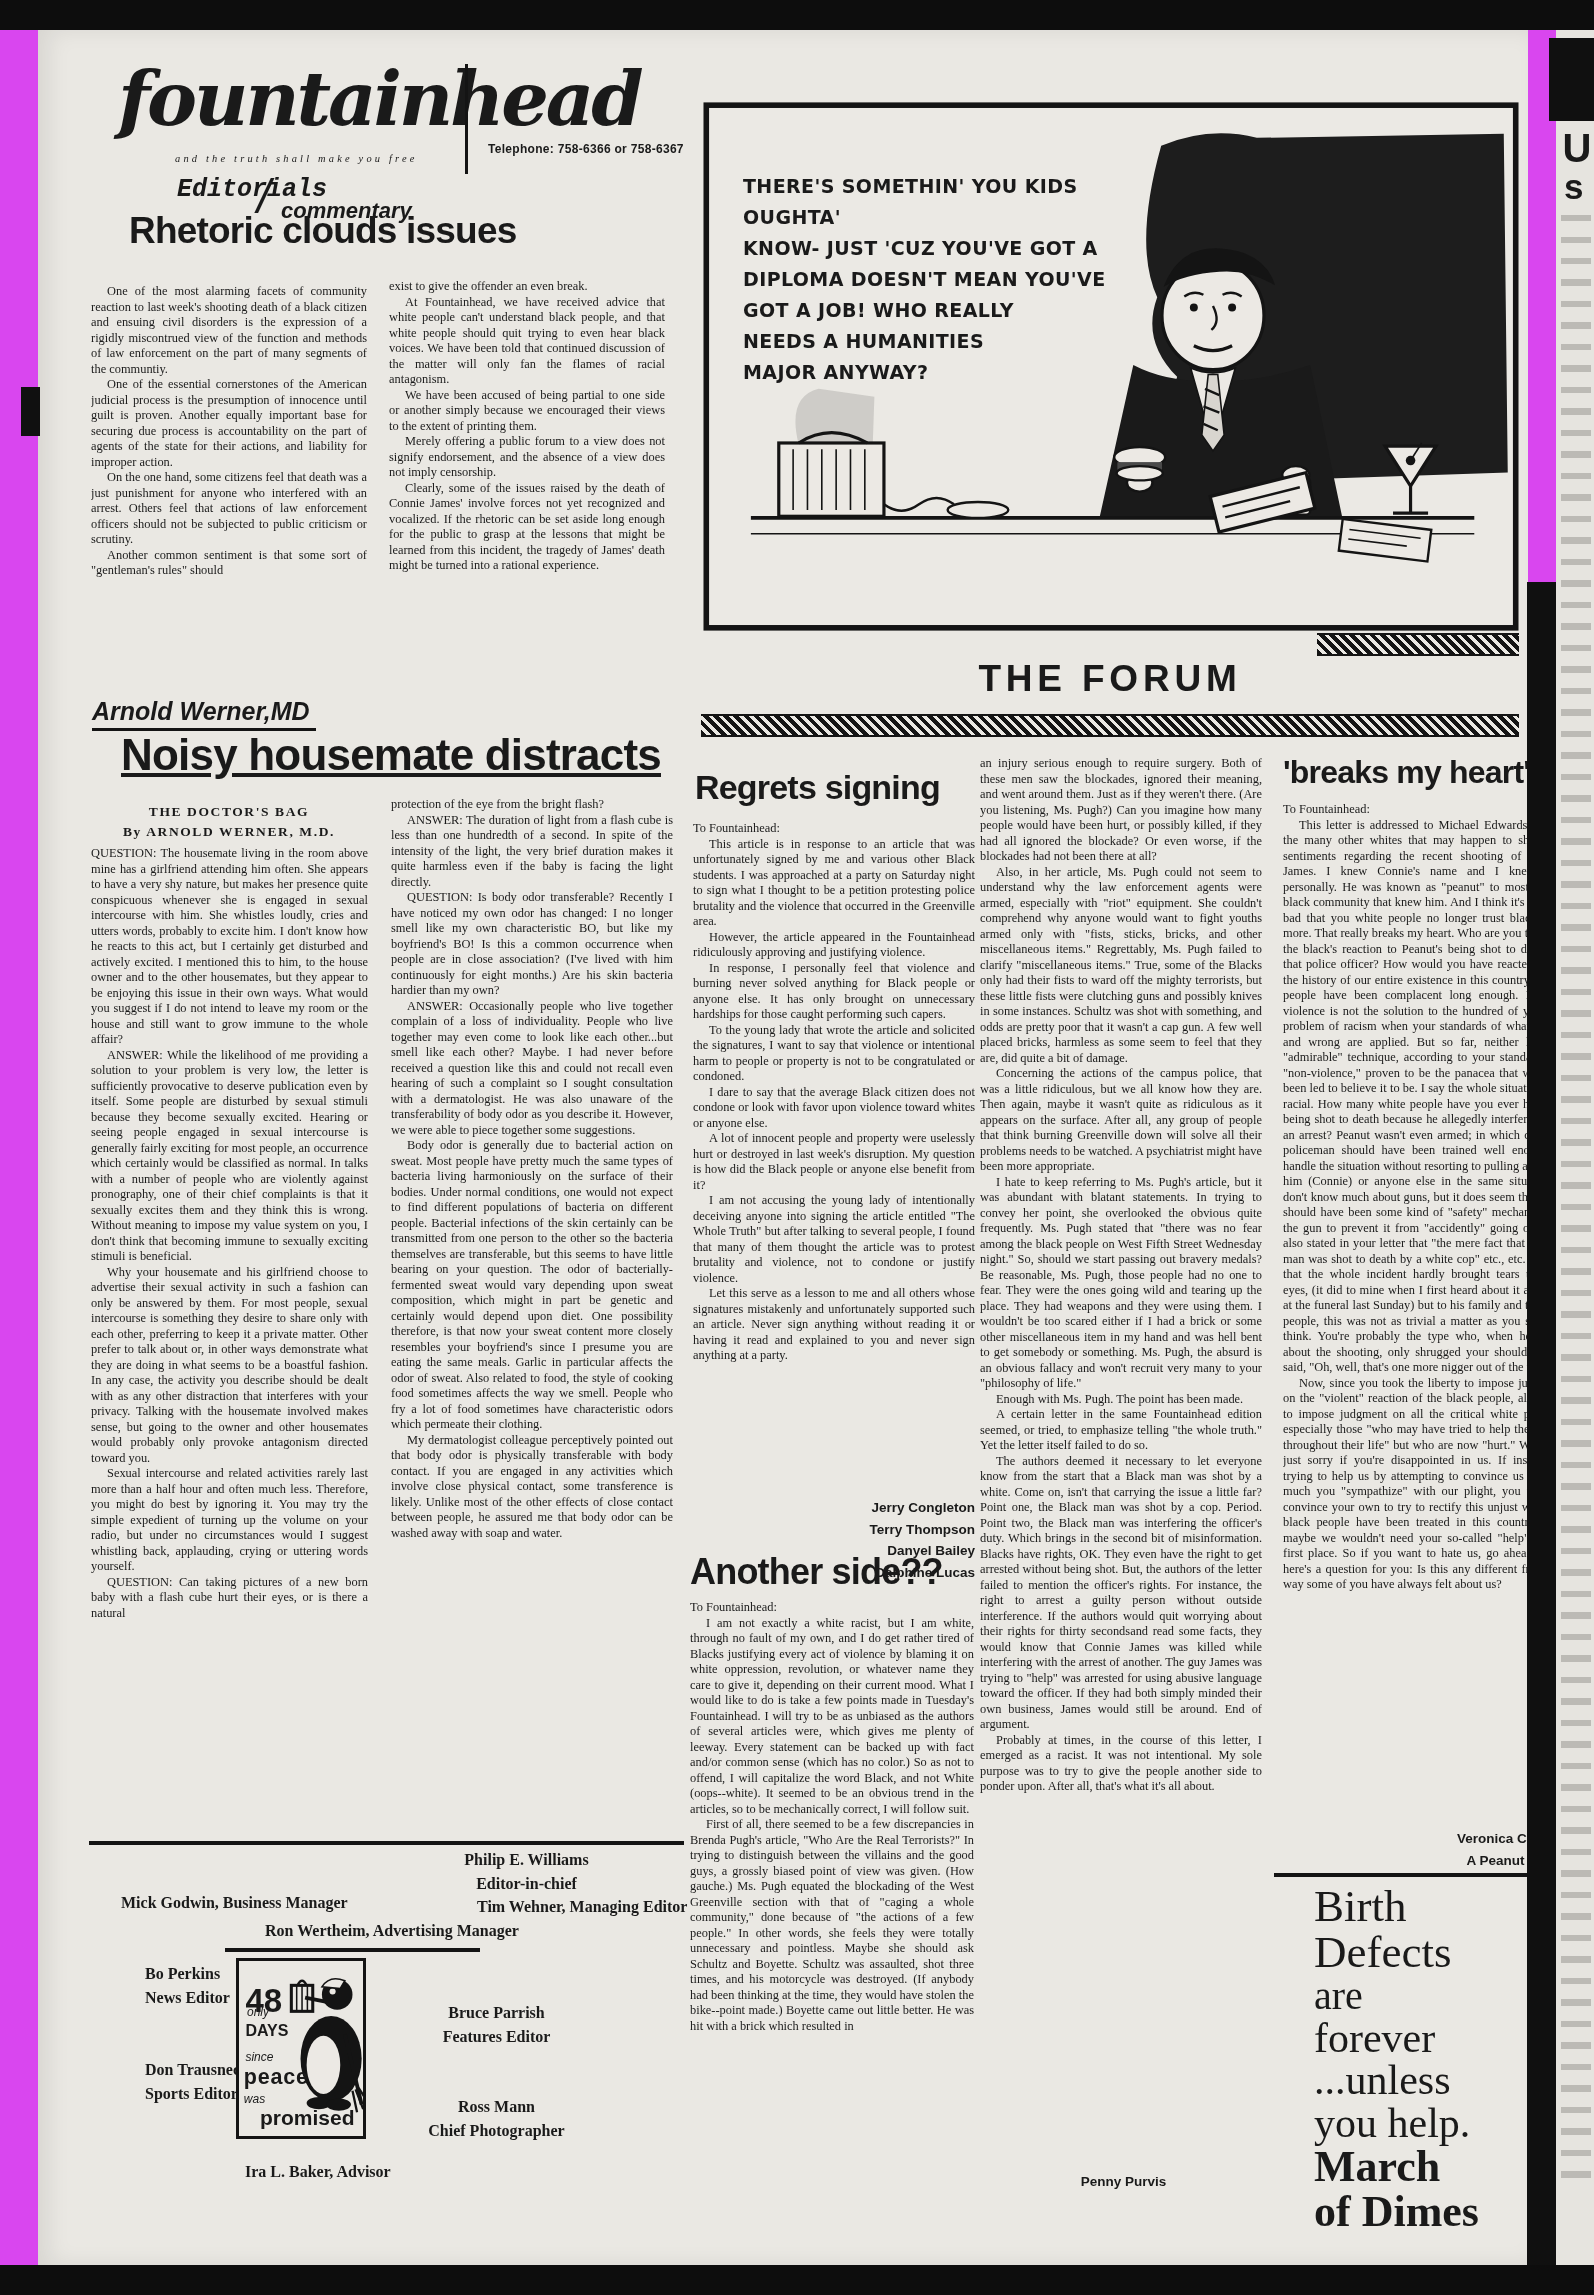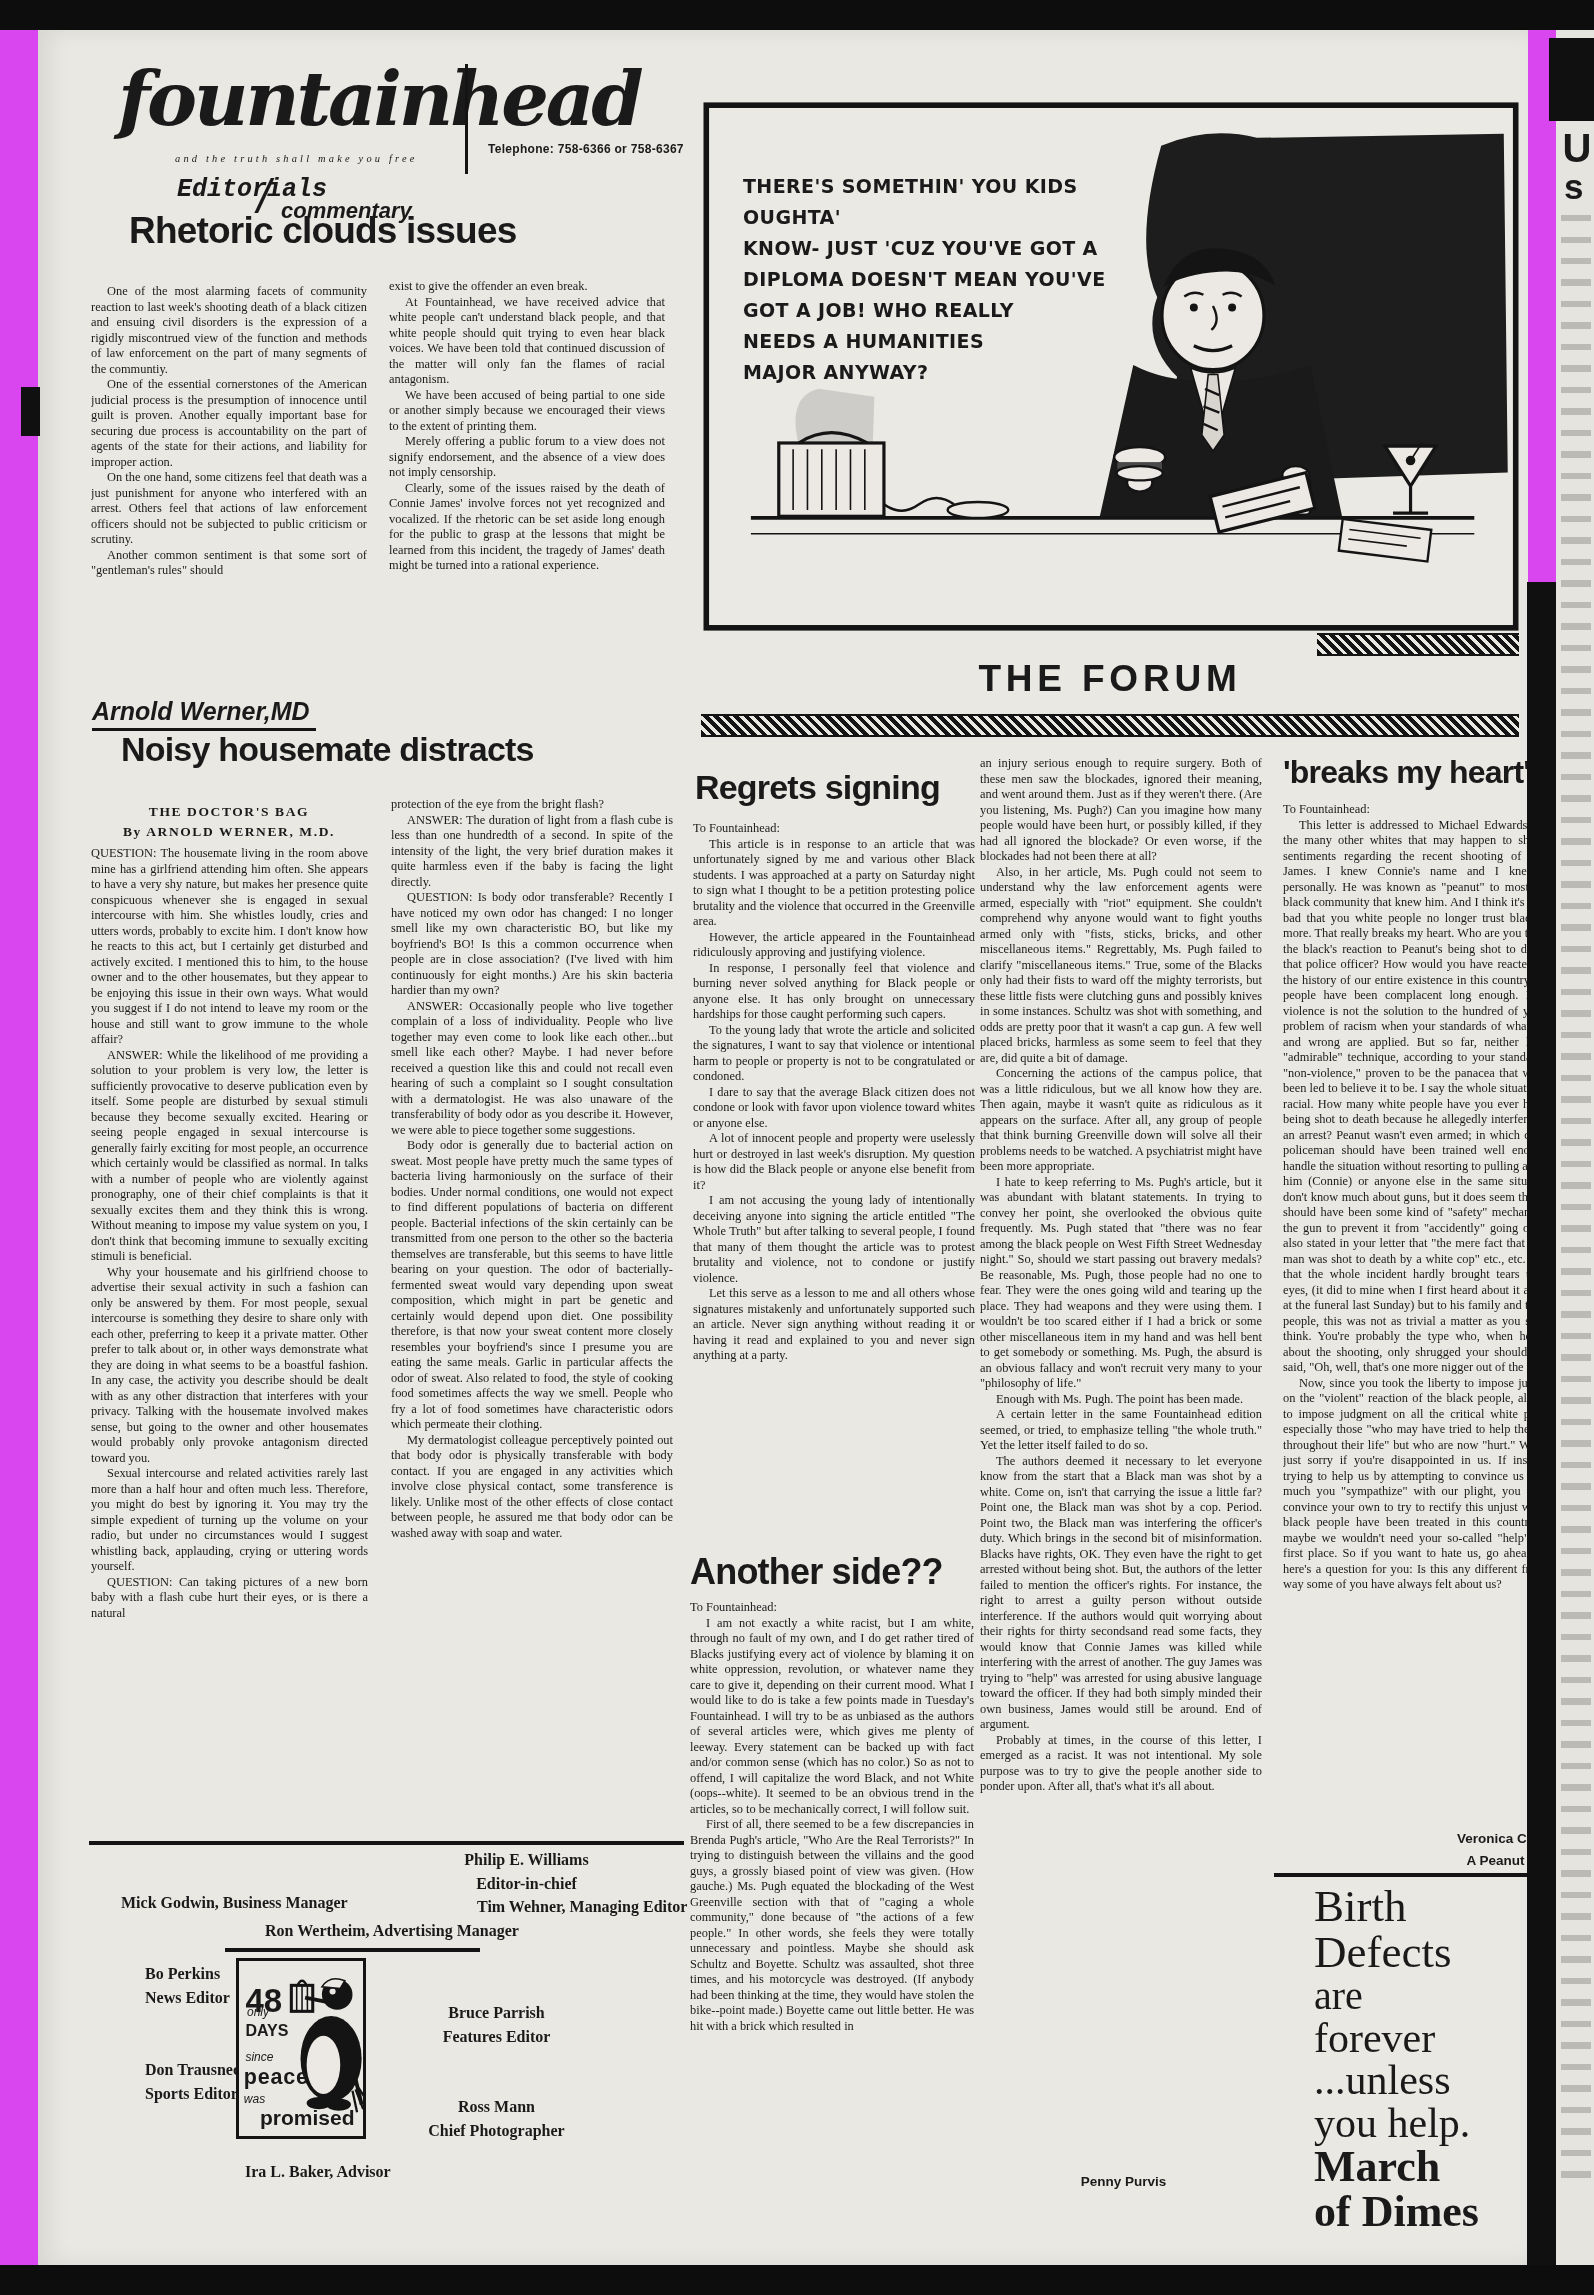--- a/index.html
+++ b/index.html
@@ -27,21 +27,21 @@
   .mast-div{left:465px;top:64px;width:3.2px;height:110px;background:#141414;}
   .mast-pub{left:488px;top:69px;font-family:"Liberation Sans",sans-serif;font-size:12px;font-weight:bold;
             line-height:17.5px;letter-spacing:0.3px;}
   .mast-tel{left:488px;top:142px;font-family:"Liberation Sans",sans-serif;font-size:12px;font-weight:bold;letter-spacing:0.3px;}
 
   .hl{font-family:"Liberation Sans",sans-serif;font-weight:bold;letter-spacing:-0.8px;line-height:1.04;}
   .h-rhetoric{left:129px;top:212px;font-size:37px;}
   .h-forum{left:701px;top:660px;width:818px;text-align:center;font-size:37px;letter-spacing:4.8px;}
   .h-werner{left:92px;top:697px;font-family:"Liberation Sans",sans-serif;font-style:italic;font-weight:bold;
             font-size:25px;border-bottom:3.2px solid #141414;padding:0 6.4px 2.4px 0;}
-  .h-noisy{left:121px;top:732px;font-size:34px;}
+  .h-noisy{left:121px;top:732px;font-size:44px;text-decoration:underline;}
   .h-regrets{left:695px;top:770px;font-size:34px;}
   .h-another{left:690px;top:1553px;font-size:36px;}
   .h-breaks{left:1283px;top:756px;font-size:32px;}
 
   .hatch{background:repeating-linear-gradient(45deg,#141414 0 4px,#eae8e3 4px 7.2px);
          border-top:2.4px solid #141414;border-bottom:2.4px solid #141414;}
   .forum-bar1{left:1317px;top:633px;width:202px;height:19px;}
   .forum-bar2{left:701px;top:714px;width:818px;height:19px;}
 
   .textcol{text-align:justify;font-size:12.4px;line-height:15.5px;overflow:hidden;}
@@ -212,20 +212,26 @@
       <p>Body odor is generally due to bacterial action on sweat. Most people have pretty much the same types of bacteria living harmoniously on the surface of their bodies. Under normal conditions, one would not expect to find different populations of bacteria on different people. Bacterial infections of the skin certainly can be transmitted from one person to the other so the bacteria themselves are transferable, but this seems to have little bearing on your question. The odor of bacterially-fermented sweat would vary depending upon sweat composition, which might in part be genetic and certainly would depend upon diet. One possibility therefore, is that now your sweat content more closely resembles your boyfriend's since I presume you are eating the same meals. Garlic in particular affects the odor of sweat. Also related to food, the style of cooking food sometimes affects the way we smell. People who fry a lot of food sometimes have characteristic odors which permeate their clothing.</p>
       <p>My dermatologist colleague perceptively pointed out that body odor is physically transferable with body contact. If you are engaged in any activities which involve close physical contact, some transference is likely. Unlike most of the other effects of close contact between people, he assured me that body odor can be washed away with soap and water.</p>
     </div>
   <div class="abs rule db-rule"></div>
 
   <div class="abs hl h-regrets">Regrets signing</div>
   <div class="abs textcol lt-col3">
     <p class="flush">To Fountainhead:</p>
     <span><p>This article is in response to an article that was unfortunately signed by me and various other Black students. I was approached at a party on Saturday night to sign what I thought to be a petition protesting police brutality and the violence that occurred in the Greenville area.</p><p>However, the article appeared in the Fountainhead ridiculously approving and justifying violence.</p><p>In response, I personally feel that violence and burning never solved anything for Black people or anyone else. It has only brought on unnecessary hardships for those caught performing such capers.</p><p>To the young lady that wrote the article and solicited the signatures, I want to say that violence or intentional harm to people or property is not to be congratulated or condoned.</p><p>I dare to say that the average Black citizen does not condone or look with favor upon violence toward whites or anyone else.</p><p>A lot of innocent people and property were uselessly hurt or destroyed in last week's disruption. My question is how did the Black people or anyone else benefit from it?</p><p>I am not accusing the young lady of intentionally deceiving anyone into signing the article entitled "The Whole Truth" but after talking to several people, I found that many of them thought the article was to protest brutality and violence, not to condone or justify violence.</p><p>Let this serve as a lesson to me and all others whose signatures mistakenly and unfortunately supported such an article. Never sign anything without reading it or having it read and explained to you and never sign anything at a party.</p></span>
   </div>
+  <div class="abs lt-sigs3">
+      <p class="sigline">Jerry Congleton</p>
+      <p class="sigline">Terry Thompson</p>
+      <p class="sigline">Danyel Bailey</p>
+      <p class="sigline">Dalphine Lucas</p>
+    </div>
 
   <div class="abs hl h-another">Another side??</div>
   <div class="abs textcol lt-col3b">
     <p class="flush">To Fountainhead:</p>
     <span><p>I am not exactly a white racist, but I am white, through no fault of my own, and I do get rather tired of Blacks justifying every act of violence by blaming it on white oppression, revolution, or whatever name they care to give it, depending on their current mood. What I would like to do is take a few points made in Tuesday's Fountainhead. I will try to be as unbiased as the authors of several articles were, which gives me plenty of leeway. Every statement can be backed up with fact and/or common sense (which has no color.) So as not to offend, I will capitalize the word Black, and not White (oops--white). It seemed to be an obvious trend in the articles, so to be mechanically correct, I will follow suit.</p><p>First of all, there seemed to be a few discrepancies in Brenda Pugh's article, "Who Are the Real Terrorists?" In trying to distinguish between the villains and the good guys, a grossly biased point of view was given. (How gauche.) Ms. Pugh equated the blockading of the West Greenville section with that of "caging a whole community," done because of "the actions of a few people." In other words, she feels they were totally unnecessary and pointless. Maybe she should ask Schultz and Boyette. Schultz was assaulted, shot three times, and his motorcycle was destroyed. (If anybody had been thinking at the time, they would have stolen the bike--point made.) Boyette came out little better. He was hit with a brick which resulted in</p></span>
   </div>
 
   <div class="abs textcol lt-col4">
       <p class="flush">an injury serious enough to require surgery. Both of these men saw the blockades, ignored their meaning, and went around them. Just as if they weren't there. (Are you listening, Ms. Pugh?) Can you imagine how many people would have been hurt, or possibly killed, if they had all ignored the blockade? Or even worse, if the blockades had not been there at all?</p>
       <p>Also, in her article, Ms. Pugh could not seem to understand why the law enforcement agents were armed, especially with "riot" equipment. She couldn't comprehend why anyone would want to fight youths armed only with "fists, sticks, bricks, and other miscellaneous items." Regrettably, Ms. Pugh failed to clarify "miscellaneous items." True, some of the Blacks only had their fists to ward off the mighty terrorists, but these little fists were clutching guns and possibly knives in some instances. Schultz was shot with something, and odds are pretty poor that it wasn't a cap gun. A few well placed bricks, harmless as some seem to feel that they are, did quite a bit of damage.</p>

